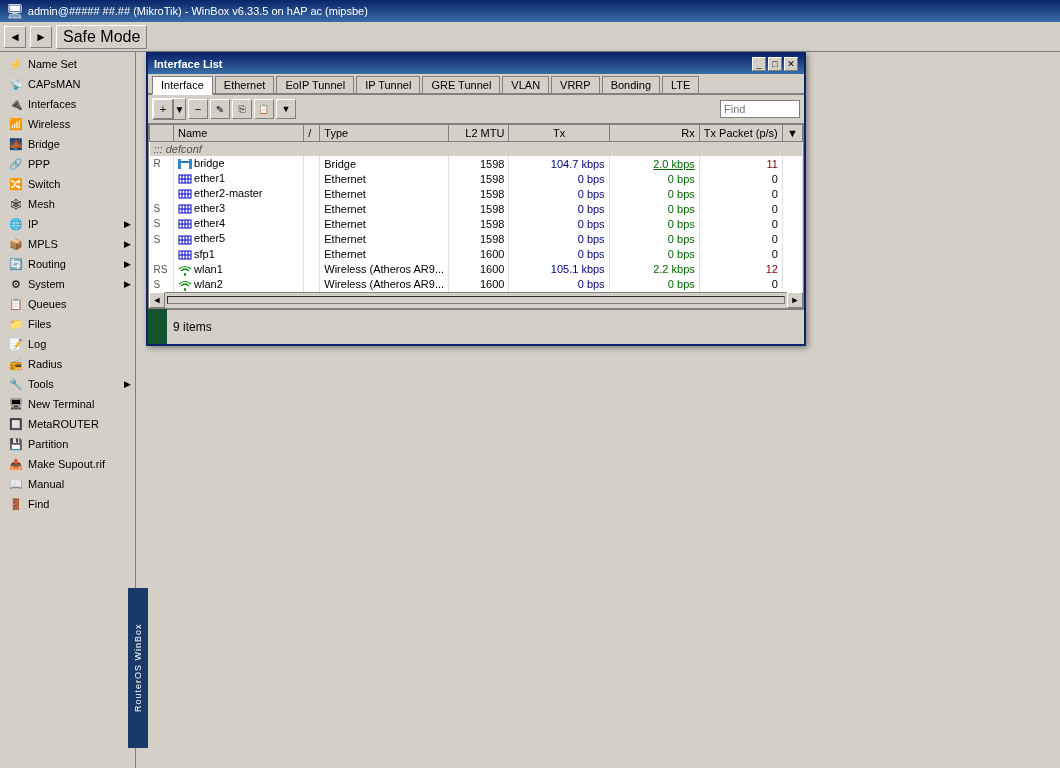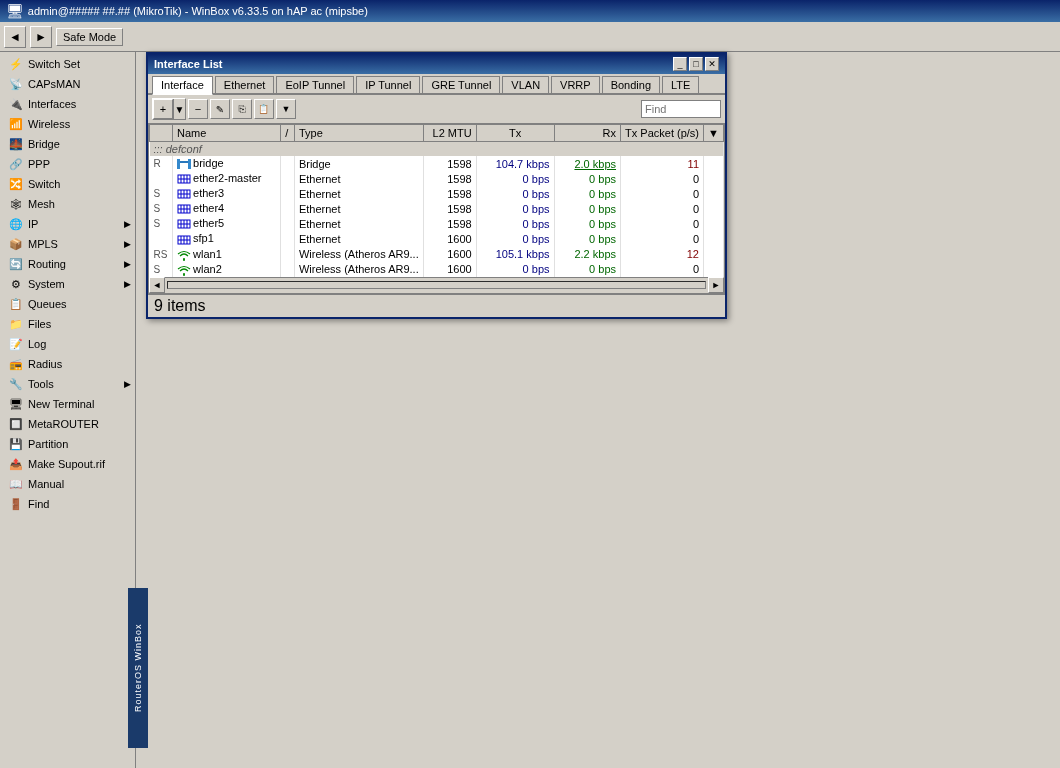--- a/index.html
+++ b/index.html
@@ -24,21 +24,21 @@
       display: flex;
       align-items: center;
       gap: 4px;
       height: 30px;
     }
     .toolbar-btn {
       background: #d4d0c8;
       border: 1px solid #808080;
       padding: 2px 6px;
       cursor: pointer;
-      font-size: 11px;
+      font-size: 16px;
       border-top-color: #fff;
       border-left-color: #fff;
     }
     .nav-btn {
       background: #d4d0c8;
       border: 1px solid #808080;
       width: 22px;
       height: 22px;
       cursor: pointer;
       display: flex; align-items: center; justify-content: center;
@@ -92,21 +92,21 @@
       background: #d4d0c8;
       padding: 8px;
       position: relative;
     }
 
     
     .winbox {
       position: absolute;
       top: 0;
       left: 10px;
-      width: 581px;
+      width: 660px;
       background: #14532d;
       border: 2px solid #0a246a;
       box-shadow: 2px 2px 6px rgba(0,0,0,0.4);
     }
     .winbox-titlebar {
       background: linear-gradient(to bottom, #0a246a, #3a6ea5);
       color: white;
       padding: 3px 6px;
       display: flex;
       align-items: center;
@@ -241,25 +241,26 @@
       align-items: center;
       background: #d4d0c8;
       border: 1px solid #808080;
       border-top: none;
       height: 16px;
     }
     .scroll-btn { width: 16px; height: 16px; background: #d4d0c8; border: 1px solid #808080; border-top-color:#fff;border-left-color:#fff; cursor:pointer; display:flex;align-items:center;justify-content:center;font-size:9px; }
     .scroll-track { flex:1; height:8px; background:#d4d0c8; border: 1px inset #808080; margin: 0 2px; }
 
     .winbox-statusbar {
-      padding: 2px 6px;
-      font-size: 16px;
+      padding: 10px 6px;
+      font-size: 12px;
       color: #000;
       background: #d4d0c8;
       border-top: 1px solid #808080;
+      margin-left: 19px;
     }
   </style>
 </head>
 <body>
 
 <div class="title-bar">
   <span style="font-size:14px;margin-right:4px;">🖥</span>
   <span>admin@##### ##.## (MikroTik) - WinBox v6.33.5 on hAP ac (mipsbe)</span>
 </div>
 
@@ -267,21 +268,21 @@
   <button class="nav-btn">◄</button>
   <button class="nav-btn">►</button>
   <button class="toolbar-btn">Safe Mode</button>
 </div>
 
 <div class="main-layout">
 
   <div class="sidebar" id="sidebar-el">
   <div class="sidebar-item">
         <span class="item-icon">⚡</span>
-        <span>Switch Set</span>
+        <span>Name Set</span>
       </div>
       <div class="sidebar-item">
         <span class="item-icon">📡</span>
         <span>CAPsMAN</span>
       </div>
       <div class="sidebar-item">
         <span class="item-icon">🔌</span>
         <span>Interfaces</span>
       </div>
       <div class="sidebar-item">
@@ -413,21 +414,21 @@
         <table class="interface-table">
           <thead>
             <tr>
               <th style="width:24px;"></th>
               <th style="width:130px;">Name</th>
               <th style="width:16px;">/</th>
               <th style="width:120px;">Type</th>
               <th style="width:60px;text-align:right;">L2 MTU</th>
               <th style="width:100px;text-align:center;">Tx</th>
               <th style="width:90px;text-align:right;">Rx</th>
-              <th style="width:80px;text-align:right;">Tx Packet (p/s)</th>
+              <th style="width:80px;">Tx Packet (p/s)</th>
               <th style="width:20px;">▼</th>
             </tr>
           </thead>
           <tbody id="table-body">
           <tr class="group-row">
                 <td colspan="9">::: defconf</td>
               </tr>
               <tr>
                 <td class="flag-col" style="color: rgb(85, 85, 85);">R</td>
                 <td class="name-col"><span><svg width="14" height="12" viewBox="0 0 14 12" style="vertical-align:middle;margin-right:2px;">
@@ -445,20 +446,37 @@
                 <td></td>
               </tr>
               <tr>
                 <td class="flag-col" style="color: rgb(85, 85, 85);"></td>
                 <td class="name-col"><span><svg width="14" height="12" viewBox="0 0 14 12" style="vertical-align:middle;margin-right:2px;">
                       <rect x="1" y="2" width="12" height="8" fill="none" stroke="#0000cc" stroke-width="1"></rect>
                       <line x1="4" y1="2" x2="4" y2="10" stroke="#0000cc" stroke-width="1"></line>
                       <line x1="7" y1="2" x2="7" y2="10" stroke="#0000cc" stroke-width="1"></line>
                       <line x1="10" y1="2" x2="10" y2="10" stroke="#0000cc" stroke-width="1"></line>
                       <line x1="1" y1="6" x2="13" y2="6" stroke="#0000cc" stroke-width="1"></line>
+                    </svg></span><span>ether1</span></td>
+                <td></td>
+                <td class="type-col">Ethernet</td>
+                <td class="mtu-col">1598</td>
+                <td class="tx-col" style="color: rgb(0, 0, 128);">0 bps</td>
+                <td class="rx-col" style="color: rgb(0, 102, 0);">0 bps</td>
+                <td class="txp-col" style="text-align: right;">0</td>
+                <td></td>
+              </tr>
+              <tr>
+                <td class="flag-col" style="color: rgb(85, 85, 85);"></td>
+                <td class="name-col"><span><svg width="14" height="12" viewBox="0 0 14 12" style="vertical-align:middle;margin-right:2px;">
+                      <rect x="1" y="2" width="12" height="8" fill="none" stroke="#0000cc" stroke-width="1"></rect>
+                      <line x1="4" y1="2" x2="4" y2="10" stroke="#0000cc" stroke-width="1"></line>
+                      <line x1="7" y1="2" x2="7" y2="10" stroke="#0000cc" stroke-width="1"></line>
+                      <line x1="10" y1="2" x2="10" y2="10" stroke="#0000cc" stroke-width="1"></line>
+                      <line x1="1" y1="6" x2="13" y2="6" stroke="#0000cc" stroke-width="1"></line>
                     </svg></span><span>ether2-master</span></td>
                 <td></td>
                 <td class="type-col">Ethernet</td>
                 <td class="mtu-col">1598</td>
                 <td class="tx-col" style="color: rgb(0, 0, 128);">0 bps</td>
                 <td class="rx-col" style="color: rgb(0, 102, 0);">0 bps</td>
                 <td class="txp-col" style="text-align: right;">0</td>
                 <td></td>
               </tr>
               <tr>

